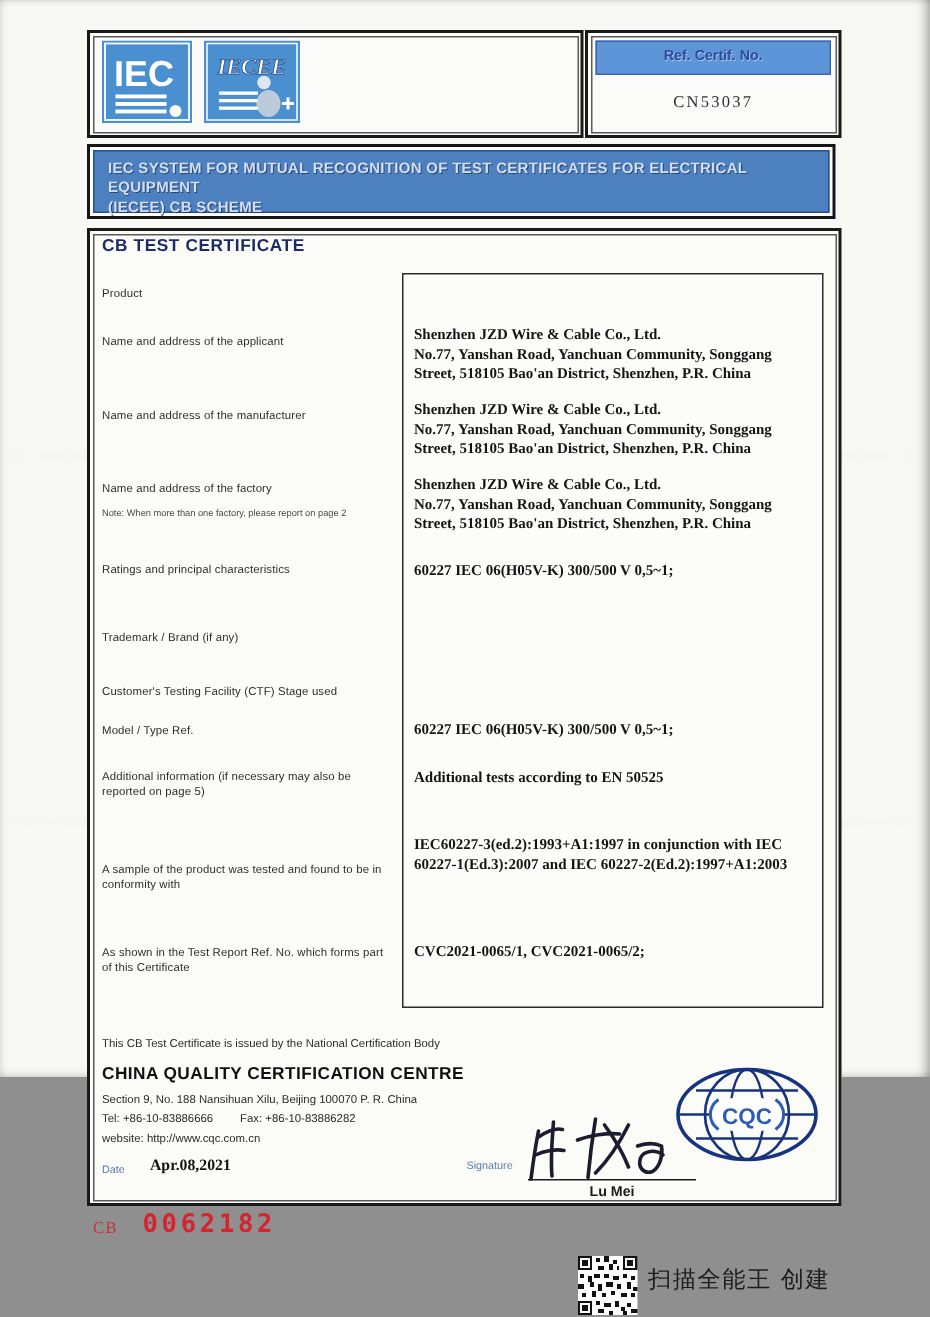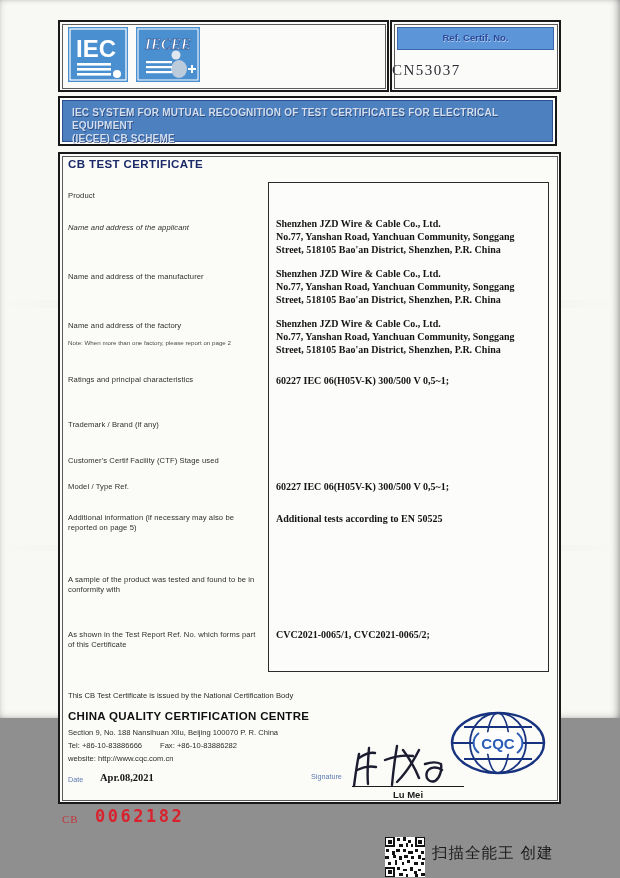--- a/index.html
+++ b/index.html
@@ -68,22 +68,22 @@
     position:absolute;left:352px;top:789px;width:112px;text-align:center;
     font-weight:bold;font-size:9.5px;color:#1a1a1a;
   }
   .ref-bar{
     position:absolute;left:5px;top:5px;right:5px;height:23px;background:#5d96d8;
     border:1.2px solid #3a66ab;box-sizing:border-box;text-align:center;
     font-weight:bold;font-size:9.5px;line-height:20px;color:#2c4a9c;
     text-shadow:.5px .5px 0 rgba(255,255,255,.5);
   }
   .ref-num{
-    position:absolute;left:0;right:0;top:40px;text-align:left;
-    font-family:"Liberation Serif",serif;font-size:15px;letter-spacing:1.5px;color:#2c2c34;
+    position:absolute;left:0;right:0;top:40px;text-align:center;
+    font-family:"Liberation Serif",serif;font-size:11px;letter-spacing:1.5px;color:#2c2c34;
   }
   .stamp-prefix{
     position:absolute;left:62px;top:813px;color:#c5343c;font-family:"Liberation Serif",serif;
     font-size:11px;letter-spacing:1px;
   }
   .stamp-number{
     position:absolute;left:95px;top:806px;color:#d8232e;
     font-family:"DejaVu Sans Mono",monospace;font-size:17px;letter-spacing:2.5px;font-weight:bold;
   }
   .scan-caption{
@@ -138,47 +138,48 @@
     </div>
   </div>
 
   <div class="dbox" style="left:58px;top:152px;width:499px;height:648px;background:#fbfbf8;"></div>
 
   <div class="cert-title">CB TEST CERTIFICATE</div>
 
   <div class="values-box"></div>
 
   <div class="label" style="top:191px;">Product</div>
-  <div class="label" style="top:223px;font-style:italic;">Name and address of the applicant</div>
+  <div class="label" style="top:223px;">Name and address of the applicant</div>
   <div class="label" style="top:272px;">Name and address of the manufacturer</div>
   <div class="label" style="top:321px;">Name and address of the factory</div>
   <div class="note" style="top:339px;">Note: When more than one factory, please report on page 2</div>
   <div class="label" style="top:375px;">Ratings and principal characteristics</div>
   <div class="label" style="top:420px;">Trademark / Brand (if any)</div>
-  <div class="label" style="top:456px;">Customer's Certif Facility (CTF) Stage used</div>
+  <div class="label" style="top:456px;">Customer's Testing Facility (CTF) Stage used</div>
   <div class="label" style="top:482px;">Model / Type Ref.</div>
   <div class="label" style="top:513px;">Additional information (if necessary may also be reported on page 5)</div>
   <div class="label" style="top:575px;">A sample of the product was tested and found to be in conformity with</div>
   <div class="label" style="top:630px;">As shown in the Test Report Ref. No. which forms part of this Certificate</div>
 
 
   <div class="value" style="top:217px;">Shenzhen JZD Wire &amp; Cable Co., Ltd.</div>
   <div class="value" style="top:230px;">No.77, Yanshan Road, Yanchuan Community, Songgang Street, 518105 Bao'an District, Shenzhen, P.R. China</div>
 
   <div class="value" style="top:267px;">Shenzhen JZD Wire &amp; Cable Co., Ltd.</div>
   <div class="value" style="top:280px;">No.77, Yanshan Road, Yanchuan Community, Songgang Street, 518105 Bao'an District, Shenzhen, P.R. China</div>
 
   <div class="value" style="top:317px;">Shenzhen JZD Wire &amp; Cable Co., Ltd.</div>
   <div class="value" style="top:330px;">No.77, Yanshan Road, Yanchuan Community, Songgang Street, 518105 Bao'an District, Shenzhen, P.R. China</div>
 
   <div class="value" style="top:374px;">60227 IEC 06(H05V-K) 300/500 V 0,5~1;</div>
   <div class="value" style="top:420px;"></div>
   <div class="value" style="top:456px;"></div>
   <div class="value" style="top:480px;">60227 IEC 06(H05V-K) 300/500 V 0,5~1;</div>
   <div class="value" style="top:512px;">Additional tests according to EN 50525</div>
+  <div class="value" style="top:557px;">IEC60227-3(ed.2):1993+A1:1997 in conjunction with IEC 60227-1(Ed.3):2007 and IEC 60227-2(Ed.2):1997+A1:2003</div>
   <div class="value" style="top:628px;">CVC2021-0065/1, CVC2021-0065/2;</div>
 
   <div class="foot-small" style="left:68px;top:691px;">This CB Test Certificate is issued by the National Certification Body</div>
   <div class="org-name">CHINA QUALITY CERTIFICATION CENTRE</div>
   <div class="foot-small" style="left:68px;top:728px;">Section 9, No. 188 Nansihuan Xilu, Beijing 100070 P. R. China</div>
   <div class="foot-small" style="left:68px;top:741px;">Tel: +86-10-83886666</div>
   <div class="foot-small" style="left:160px;top:741px;">Fax: +86-10-83886282</div>
   <div class="foot-small" style="left:68px;top:754px;">website: http://www.cqc.com.cn</div>
 
   <div class="blue-label" style="left:68px;top:775px;">Date</div>

